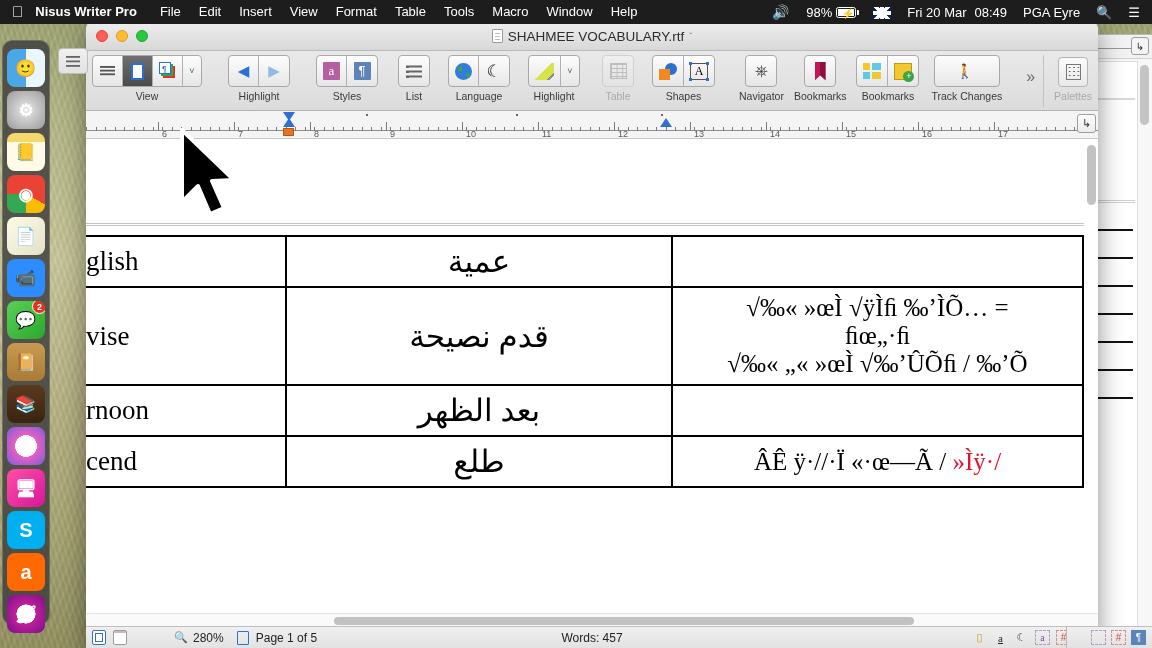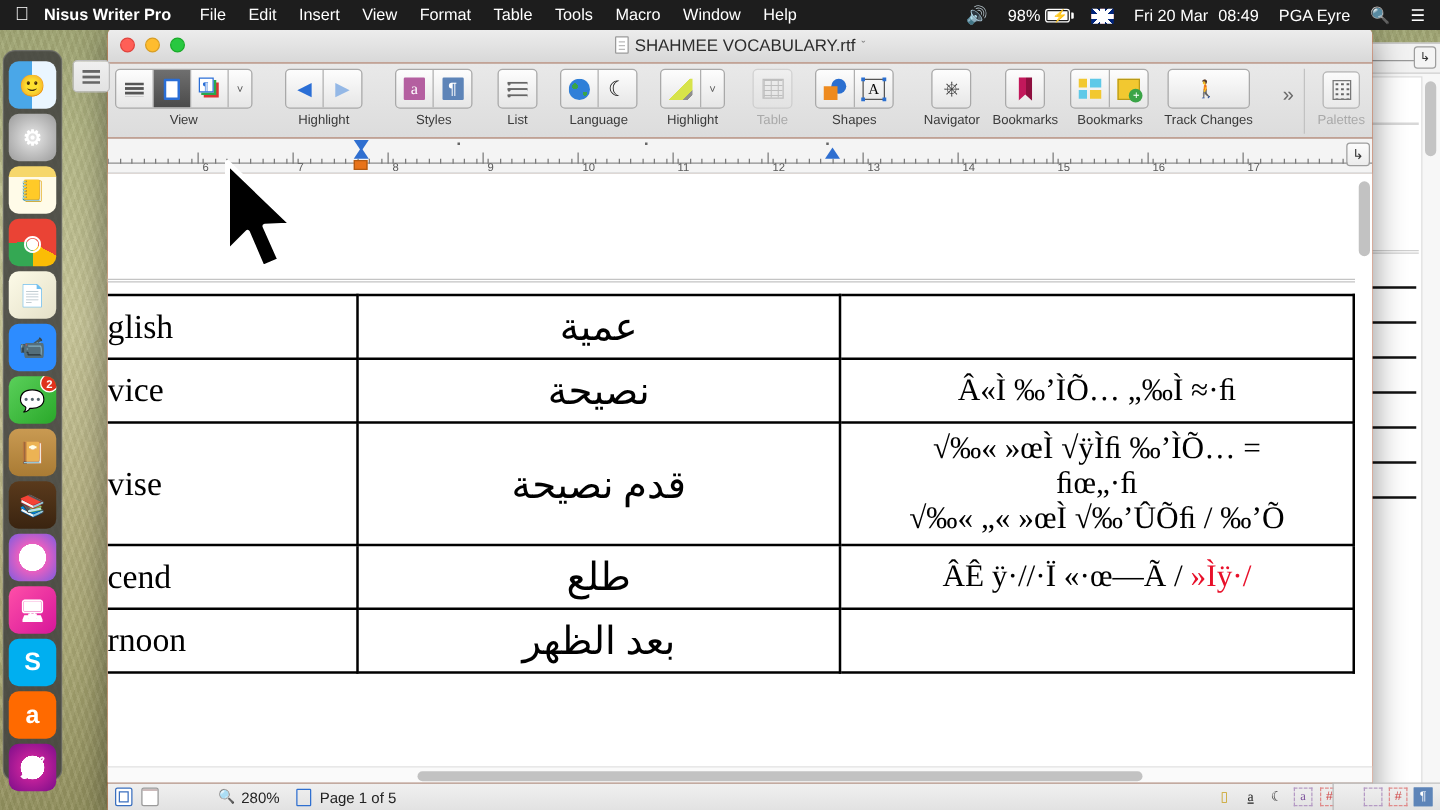--- a/index.html
+++ b/index.html
@@ -650,42 +650,37 @@
       <div class="header-rule"></div>
 
       <table class="vtable">
         <tbody>
             <tr>
           <td class="c-en">glish</td>
           <td class="c-ar">عمية</td>
           <td class="c-tr"></td>
         </tr>
         <tr>
-          <td class="c-en">vice</td>
-          <td class="c-ar">نصيحة</td>
-          <td class="c-tr">Â«Ì ‰’ÌÕ… „‰Ì ≈·ﬁ</td>
-        </tr>
-        <tr>
           <td class="c-en">vise</td>
           <td class="c-ar">قدم نصيحة</td>
           <td class="c-tr">
             <div>√‰« »œÌ √ÿÌﬁ ‰’ÌÕ… =</div>
             <div>ﬁœ„·ﬁ</div>
             <div><span>√‰« „« »œÌ √‰’ÛÕﬁ / ‰’Õ</span></div>
           </td>
         </tr>
         <tr>
+          <td class="c-en">rnoon</td>
+          <td class="c-ar">بعد الظهر</td>
+          <td class="c-tr"></td>
+        </tr>
+        <tr>
           <td class="c-en">cend</td>
           <td class="c-ar"><span>طلع</span></td>
           <td class="c-tr"><span>ÂÊ ÿ·//·Ï «·œ—Ã / </span><span class="red">»Ìÿ·/</span></td>
-        </tr>
-        <tr>
-          <td class="c-en">rnoon</td>
-          <td class="c-ar">بعد الظهر</td>
-          <td class="c-tr"></td>
         </tr>
       </tbody>
         </table>
 
       <div class="doc-scroll"></div>
       <div class="hscroll-track">
         <div class="hscroll-thumb"></div>
       </div>
     </div>
   </div>
@@ -695,20 +690,21 @@
       <span class="mini blue"></span>
       <span class="mini" style="background:linear-gradient(#cbb 0 2px,#fff 2px);"></span>
       <span class="sb-zoom">
         <span class="sb-ic">🔍</span>
         <span>280%</span>
       </span>
       <span class="pg-ic" style="margin-left:6px"></span>
       <span>Page 1 of 5</span>
     </div>
 
+    <div class="sb-words">Words: 457</div>
 
     <div class="sb-right">
       <span class="sb-ic" style="color:#c8a020;">▯</span>
       <span class="sb-ic" style="font-family:'Liberation Serif',serif;text-decoration:underline;">a</span>
       <span class="sb-ic">☾</span>
       <span class="sq" style="border-color:#b59ac4;color:#7b4f9b;font-size:10px;text-align:center;line-height:13px;font-family:'Liberation Serif',serif;">a</span>
       <span class="sq" style="border-color:#e08a8a;color:#d04a4a;font-size:10px;text-align:center;line-height:13px;">#</span>
       <span class="sq" style="border-style:solid;border-color:#5d84b8;background:#5d84b8;color:#fff;font-size:10px;text-align:center;line-height:13px;">¶</span>
     </div>
   </div>

